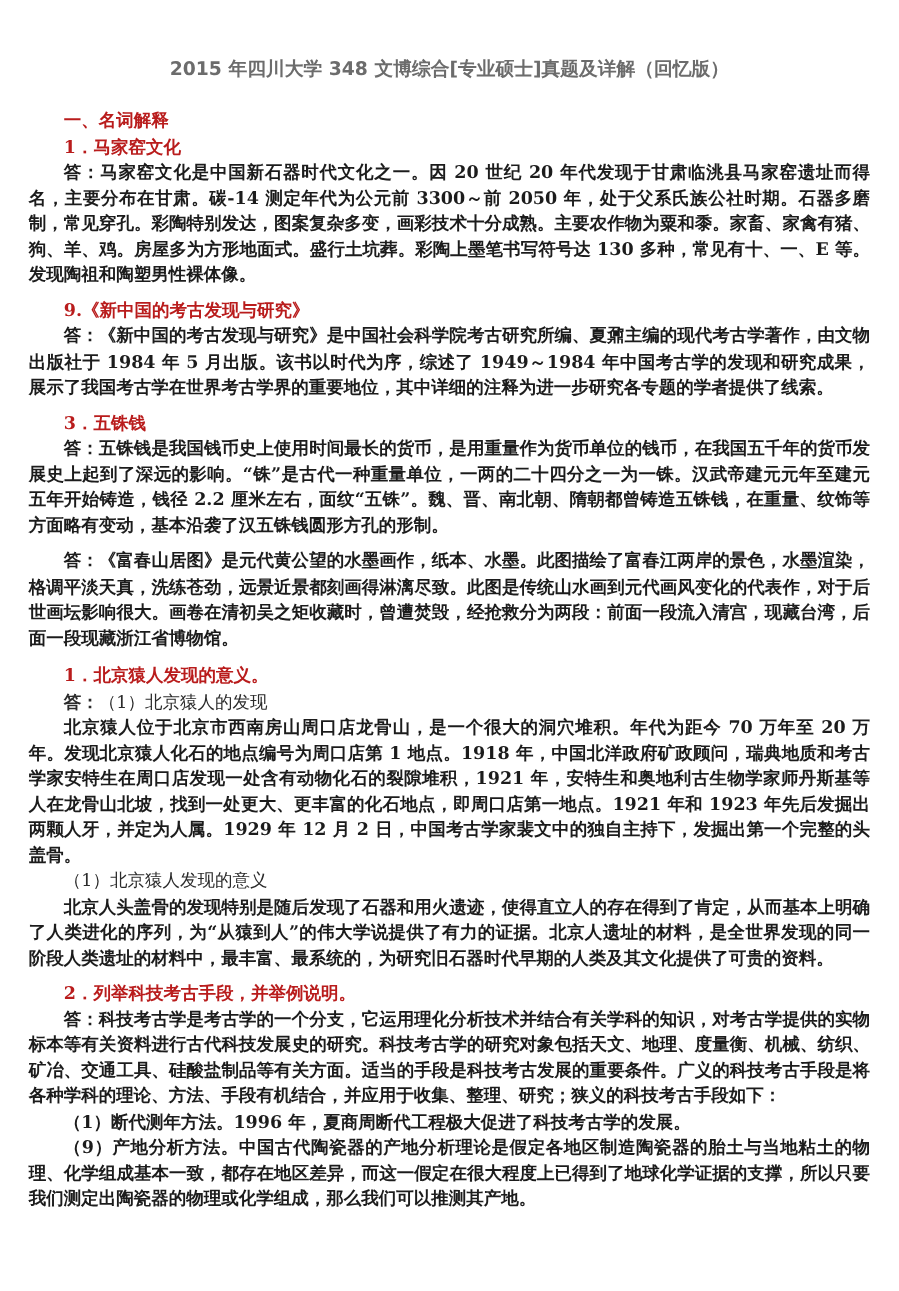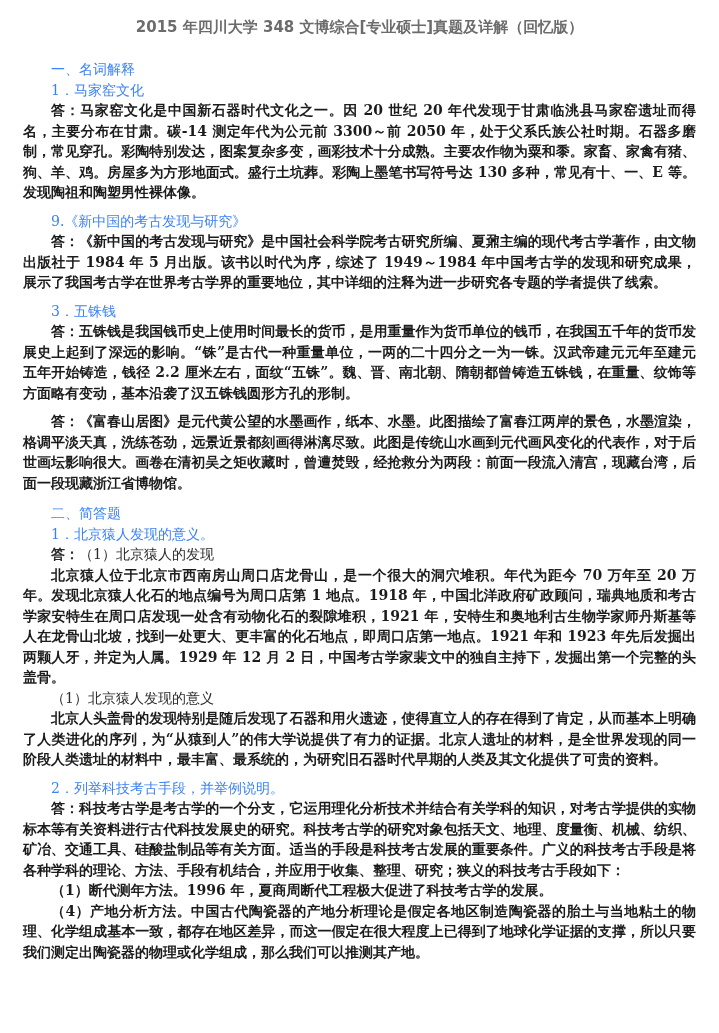--- a/index.html
+++ b/index.html
@@ -3,33 +3,33 @@
 <meta charset="utf-8">
 <style>
   html, body { margin: 0; padding: 0; }
   body {
     width: 719px; height: 1033px; overflow: hidden;
     background: #ffffff;
     font-family: "DejaVu Serif", "Liberation Serif", serif;
     font-size: 14px; line-height: 20.5px;
     color: #1c1c1c;
   }
-  .page { padding: 17px 23px 0 23px; }
+  .page { padding: 17px 23px 0 23px; margin-top: 28px; }
   .doc-title {
     margin: 0 0 22px 0;
     font-family: "DejaVu Sans", "Liberation Sans", sans-serif;
     font-size: 15px; line-height: 20px;
     font-weight: bold; text-align: center;
     color: #6c6c6c;
   }
   p { margin: 0; }
   .heading, .q {
-    color: #3b82f6;
+    color: #b91c1c;
     text-indent: 2em;
-    font-weight: normal;
+    font-weight: bold;
   }
   .a {
     font-weight: bold;
     color: #1c1c1c;
     text-indent: 2em;
     text-align: justify;
   }
   .sub { font-weight: normal; color: #2b2b2b; text-align: left; }
   .sub .lbl { font-weight: bold; }
   .tight { letter-spacing: -1px; }
@@ -61,31 +61,30 @@
       <p class="q">3．五铢钱</p>
       <p class="a">答：五铢钱是我国钱币史上使用时间最长的货币，是用重量作为货币单位的钱币，在我国五千年的货币发展史上起到了深远的影响。“铢”是古代一种重量单位，一两的二十四分之一为一铢。汉武帝建元元年至建元五年开始铸造，钱径 2.2 厘米左右，面纹“五铢”。魏、晋、南北朝、隋朝都曾铸造五铢钱，在重量、纹饰等方面略有变动，基本沿袭了汉五铢钱圆形方孔的形制。</p>
     </div>
 
     <div class="qa">
       <p class="a">答：《富春山居图》是元代黄公望的水墨画作，纸本、水墨。此图描绘了富春江两岸的景色，水墨渲染，格调平淡天真，洗练苍劲，远景近景都刻画得淋漓尽致。此图是传统山水画到元代画风变化的代表作，对于后世画坛影响很大。画卷在清初吴之矩收藏时，曾遭焚毁，经抢救分为两段：前面一段流入清宫，现藏台湾，后面一段现藏浙江省博物馆。</p>
     </div>
   </div>
 
   <div class="section">
-    <p class="heading">二、简答题</p>
 
     <div class="qa">
       <p class="q">1．北京猿人发现的意义。</p>
       <p class="a sub"><span class="lbl">答：</span><span>（1）北京猿人的发现</span></p>
       <p class="a">北京猿人位于北京市西南房山周口店龙骨山，是一个很大的洞穴堆积。年代为距今 70 万年至 20 万年。发现北京猿人化石的地点编号为周口店第 1 地点。1918 年，中国北洋政府矿政顾问，瑞典地质和考古学家安特生在周口店发现一处含有动物化石的裂隙堆积，1921 年，安特生和奥地利古生物学家师丹斯基等人在龙骨山北坡，找到一处更大、更丰富的化石地点，即周口店第一地点。1921 年和 1923 年先后发掘出两颗人牙，并定为人属。1929 年 12 月 2 日，中国考古学家裴文中的独自主持下，发掘出第一个完整的头盖骨。</p>
       <p class="a sub">（1）北京猿人发现的意义</p>
       <p class="a">北京人头盖骨的发现特别是随后发现了石器和用火遗迹，使得直立人的存在得到了肯定，从而基本上明确了人类进化的序列，为“从猿到人”的伟大学说提供了有力的证据。北京人遗址的材料，是全世界发现的同一阶段人类遗址的材料中，最丰富、最系统的，为研究旧石器时代早期的人类及其文化提供了可贵的资料。</p>
     </div>
 
     <div class="qa">
       <p class="q">2．列举科技考古手段，并举例说明。</p>
       <p class="a">答：科技考古学是考古学的一个分支，它运用理化分析技术并结合有关学科的知识，对考古学提供的实物标本等有关资料进行古代科技发展史的研究。科技考古学的研究对象包括天文、地理、度量衡、机械、纺织、矿冶、交通工具、硅酸盐制品等有关方面。适当的手段是科技考古发展的重要条件。广义的科技考古手段是将各种学科的理论、方法、手段有机结合，并应用于收集、整理、研究；狭义的科技考古手段如下：</p>
       <p class="a">（1）断代测年方法。1996 年，夏商周断代工程极大促进了科技考古学的发展。</p>
-      <p class="a">（4）产地分析方法。中国古代陶瓷器的产地分析理论是假定各地区制造陶瓷器的胎土与当地粘土的物理、化学组成基本一致，都存在地区差异，而这一假定在很大程度上已得到了地球化学证据的支撑，所以只要我们测定出陶瓷器的物理或化学组成，那么我们可以推测其产地。</p>
+      <p class="a">（9）产地分析方法。中国古代陶瓷器的产地分析理论是假定各地区制造陶瓷器的胎土与当地粘土的物理、化学组成基本一致，都存在地区差异，而这一假定在很大程度上已得到了地球化学证据的支撑，所以只要我们测定出陶瓷器的物理或化学组成，那么我们可以推测其产地。</p>
     </div>
   </div>
 
 </div>
 
 </body></html>

